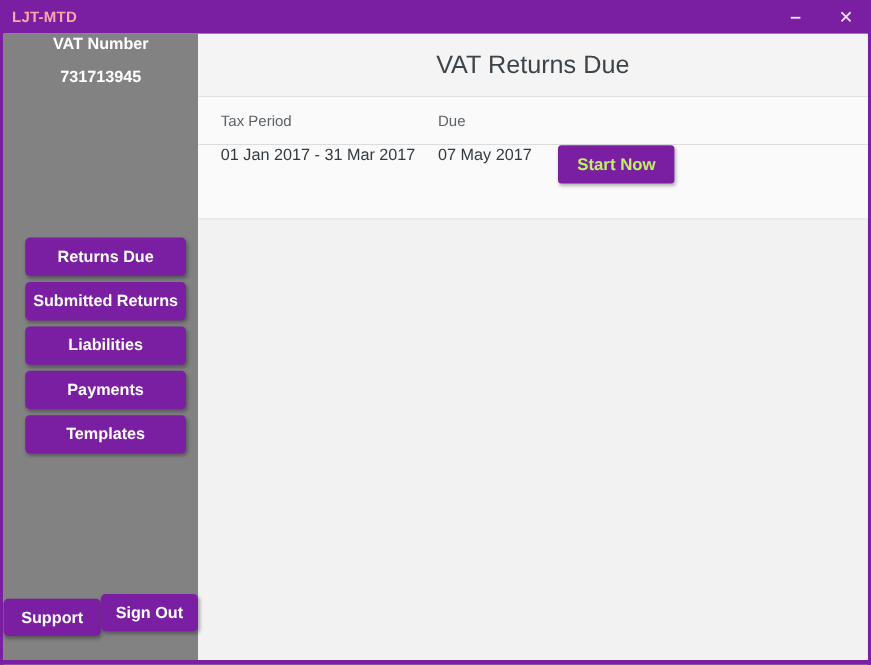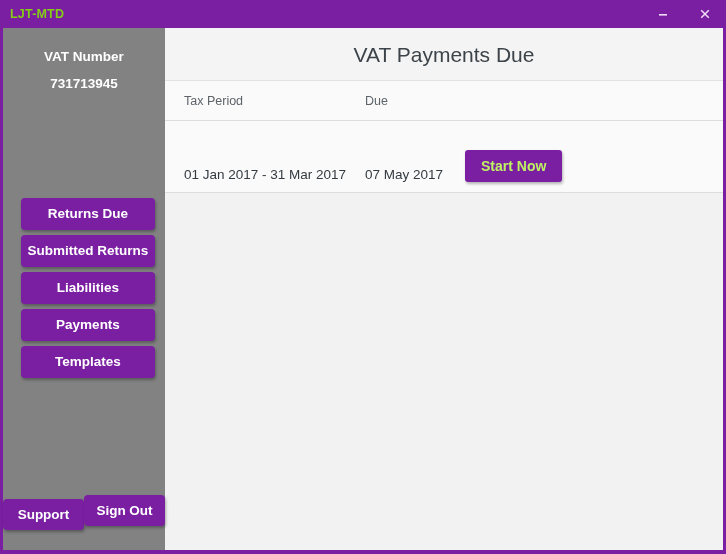--- a/index.html
+++ b/index.html
@@ -37,21 +37,21 @@
     background: #7b1fa2;
     display: flex;
     align-items: center;
     justify-content: space-between;
     padding: 0 0 0 10px;
     box-sizing: border-box;
     position: relative;
     margin: 0 -3px 0 -3px;
   }
   #title-bar-text {
-    color: #84cc16;
+    color: #fca5a5;
     font-size: 12.5px;
     font-weight: bold;
     letter-spacing: 0.2px;
     line-height: 28px;
   }
   .window-controls {
     display: flex;
     align-items: center;
     height: 28px;
   }
@@ -76,21 +76,21 @@
   }
 
   
   #sidebar {
     width: 162px;
     min-width: 162px;
     background: #828282;
     display: flex;
     flex-direction: column;
     box-sizing: border-box;
-    padding-top: 22px;
+    padding-top: 2px;
     position: relative;
   }
   #vat-block {
     text-align: center;
     color: #ffffff;
   }
   #vat-label {
     font-size: 13.5px;
     font-weight: bold;
     line-height: 1;
@@ -191,23 +191,23 @@
     padding: 0 12px 0 19px;
     border-bottom: 1px solid #dddddd;
     background: #fafafa;
   }
   .table-head .th {
     font-size: 12.5px;
     color: #5d6368;
   }
   .table-row {
     display: flex;
-    align-items: flex-end;
+    align-items: flex-start;
     height: 61px;
-    padding: 0 0 10px 19px;
+    padding: 0 0 0 19px;
     border-bottom: 1px solid #dddddd;
     background: #fafafa;
   }
   .col-period { width: 181px; flex: 0 0 181px; }
   .col-due    { width: 100px; flex: 0 0 100px; }
   .col-action { flex: 1; }
   .table-row .cell {
     font-size: 13.5px;
     color: #333a40;
   }
@@ -268,21 +268,21 @@
       <div id="bottom-actions">
         <button class="action-btn">Support</button>
         <button class="action-btn">Sign Out</button>
       </div>
 
     </div>
 
     <div id="main">
 
       <div id="page-header">
-        <h1 id="page-title">VAT Payments Due</h1>
+        <h1 id="page-title">VAT Returns Due</h1>
       </div>
 
       <div id="returns-table">
 
         <div class="table-head">
           <div class="th col-period">Tax Period</div>
           <div class="th col-due">Due</div>
           <div class="th col-action"></div>
         </div>
 

